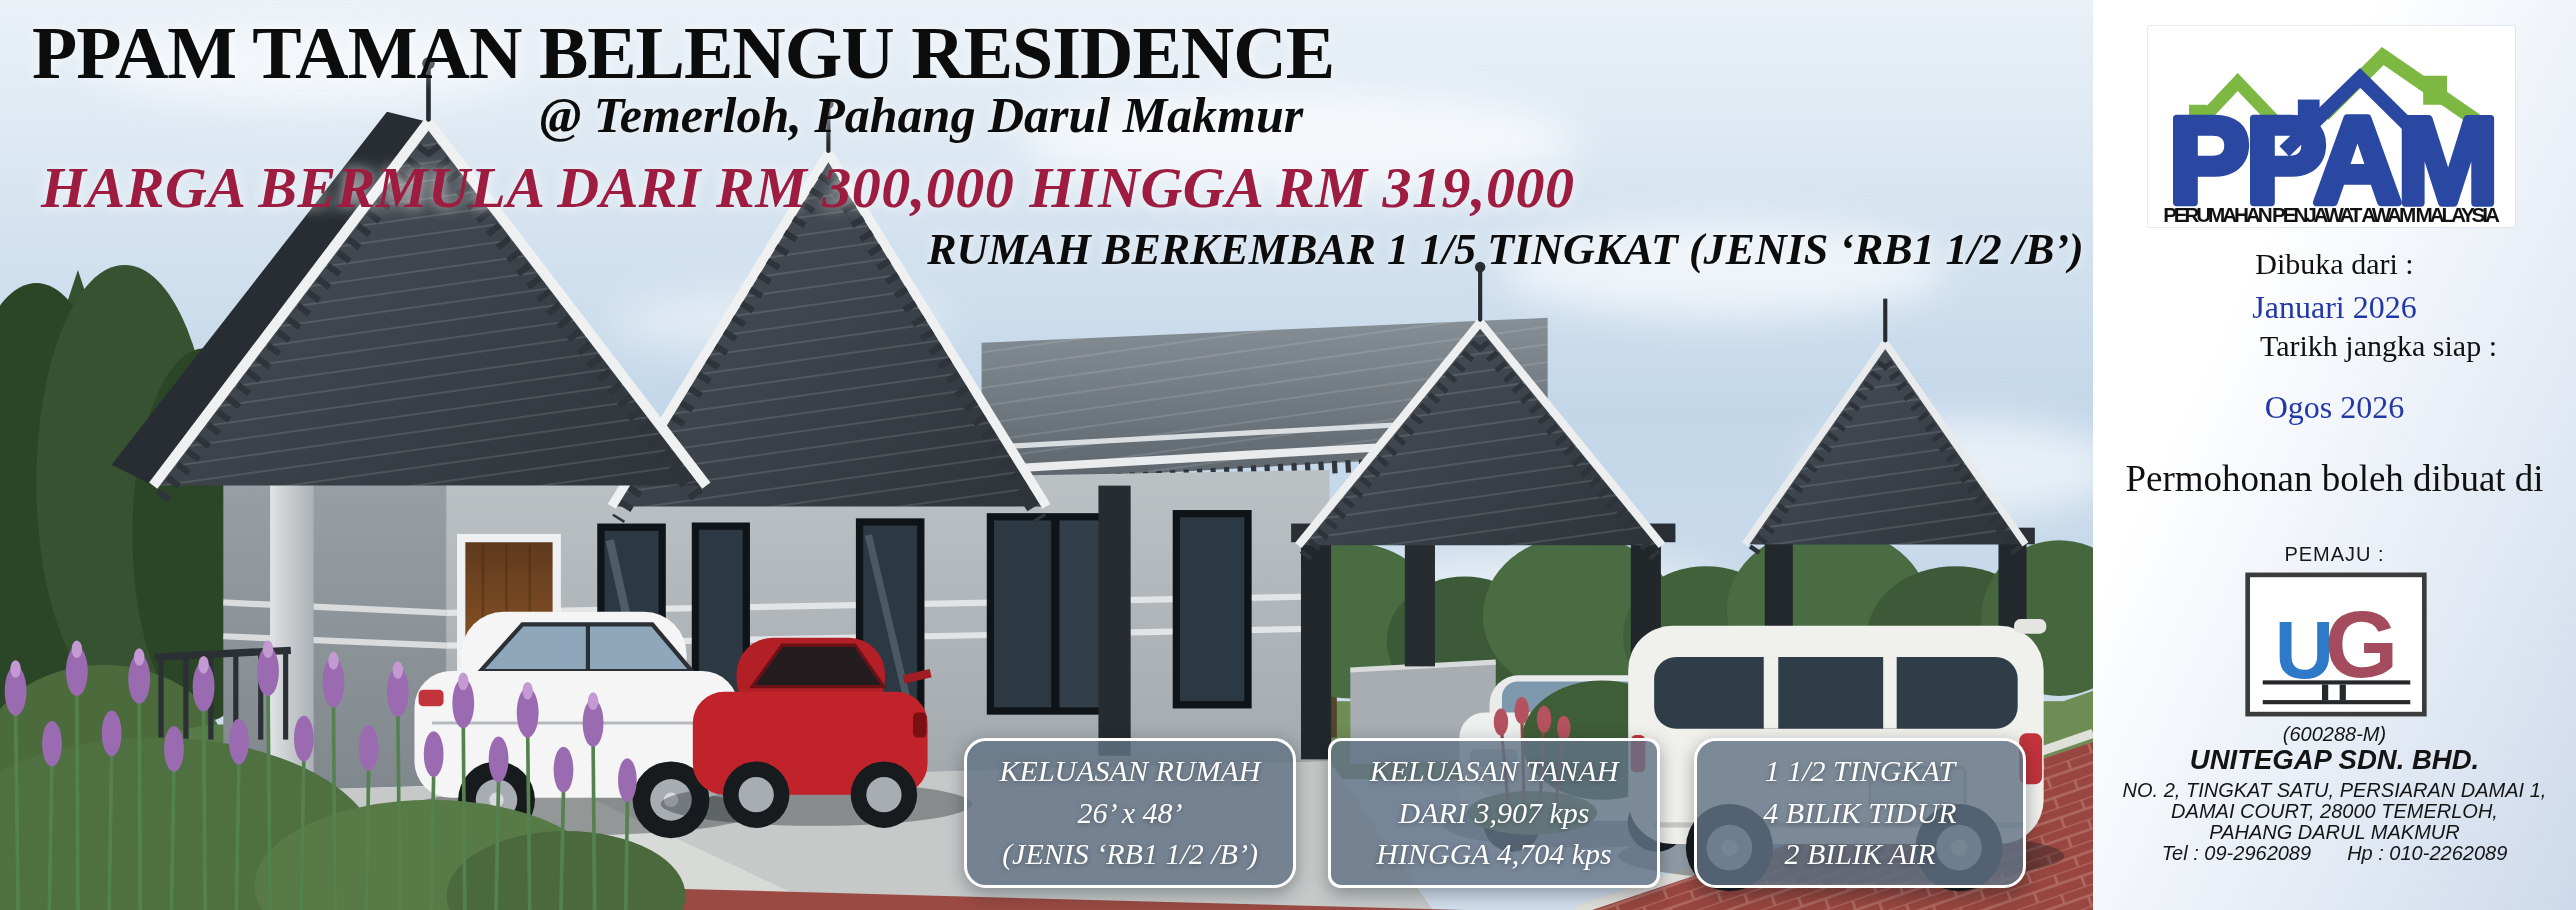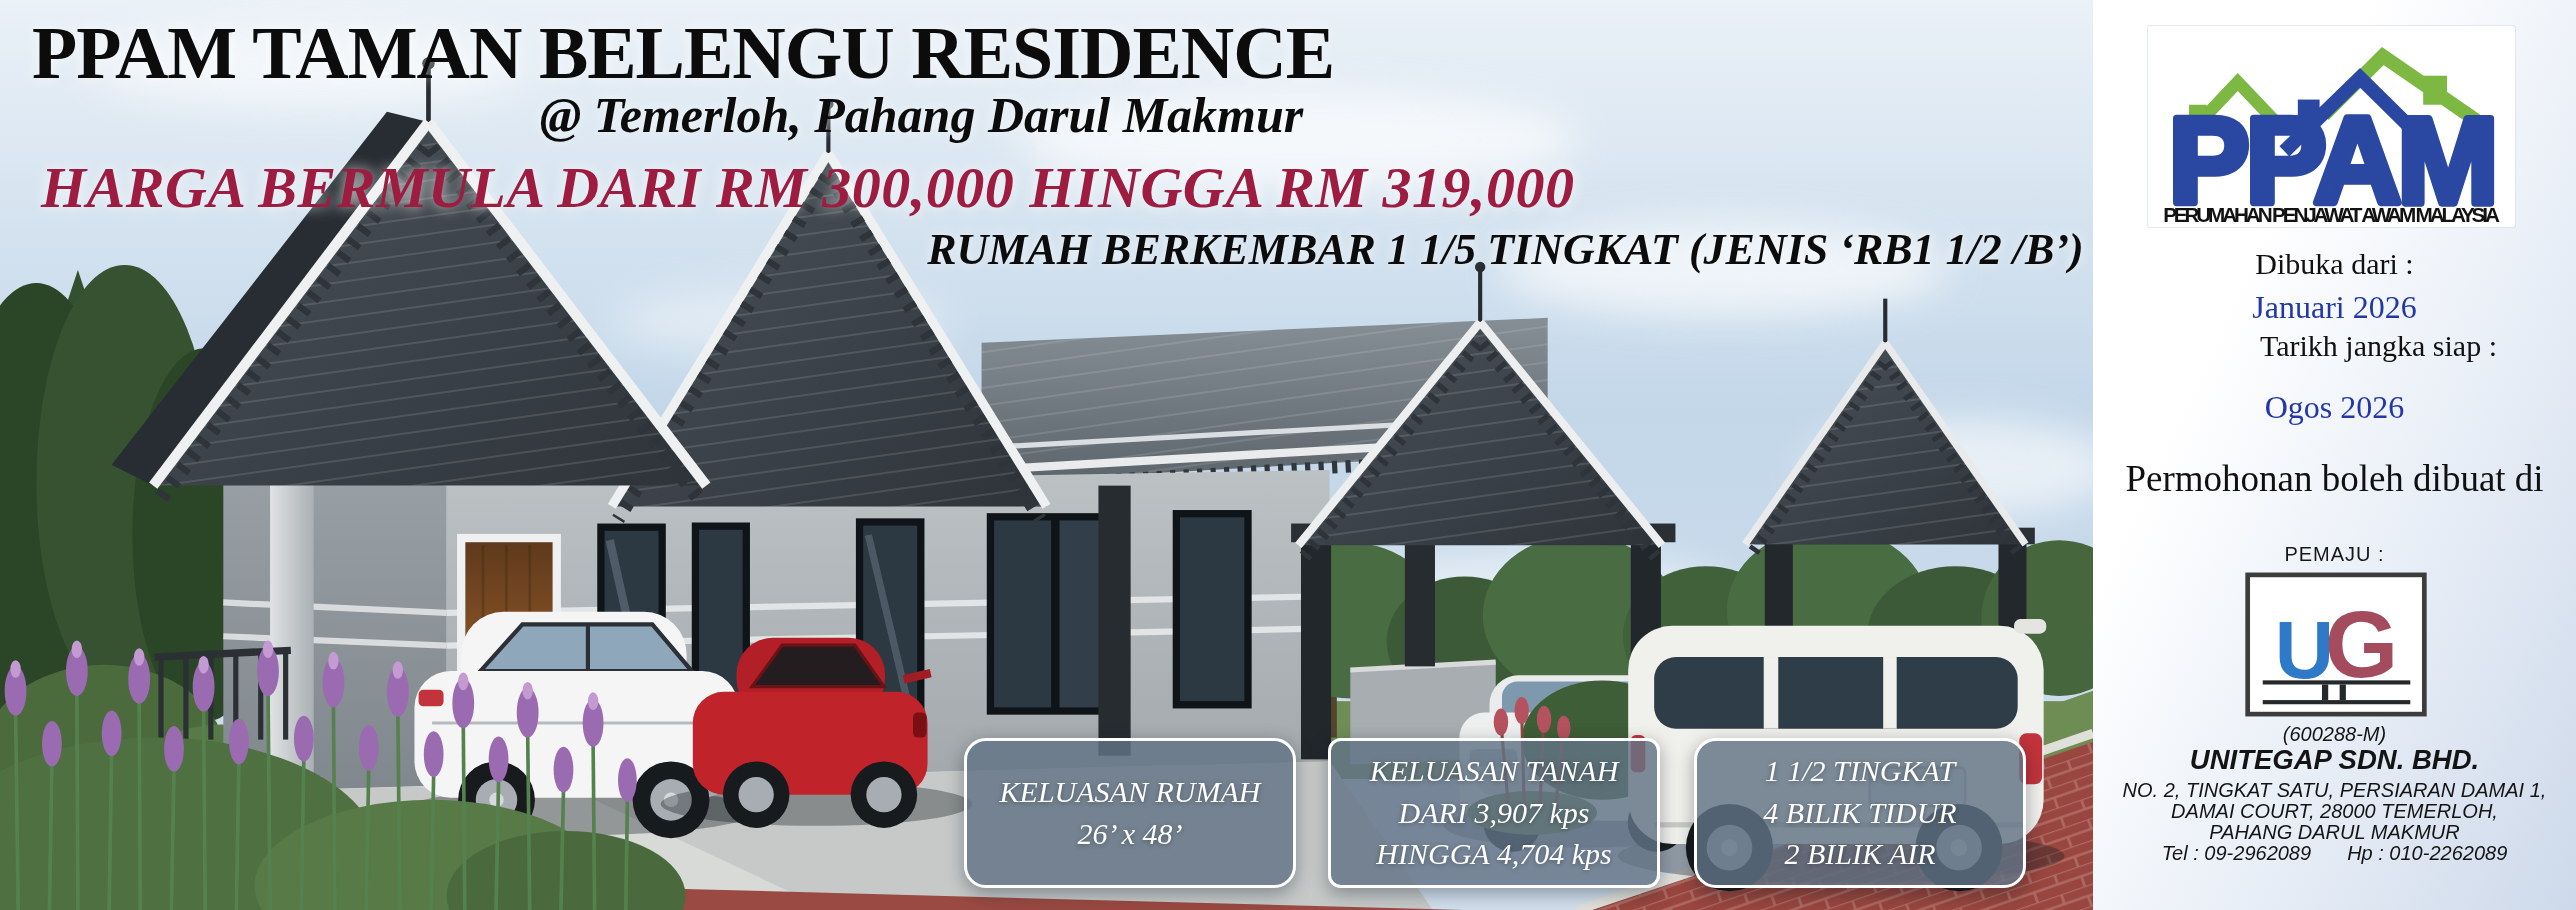--- a/index.html
+++ b/index.html
@@ -434,20 +434,21 @@
     </svg>
 
     <div class="overlay subtitle">@ Temerloh, Pahang Darul Makmur</div>
     <div class="overlay title">PPAM TAMAN BELENGU RESIDENCE</div>
     <div class="overlay harga">HARGA BERMULA DARI RM 300,000 HINGGA RM 319,000</div>
     <div class="overlay rumah">RUMAH BERKEMBAR 1 1/5 TINGKAT (JENIS ‘RB1 1/2 /B’)</div>
 
     <div class="info-box box-2">
       <div class="bl">KELUASAN RUMAH</div>
       <div class="bl">26’ x 48’</div>
+      <div class="bl">(JENIS ‘RB1 1/2 /B’)</div>
     </div>
     <div class="info-box box-3">
       <div class="bl">KELUASAN TANAH</div>
       <div class="bl">DARI 3,907 kps</div>
       <div class="bl">HINGGA 4,704 kps</div>
     </div>
     <div class="info-box box-4">
       <div class="bl">1 1/2 TINGKAT</div>
       <div class="bl">4 BILIK TIDUR</div>
       <div class="bl">2 BILIK AIR</div>

